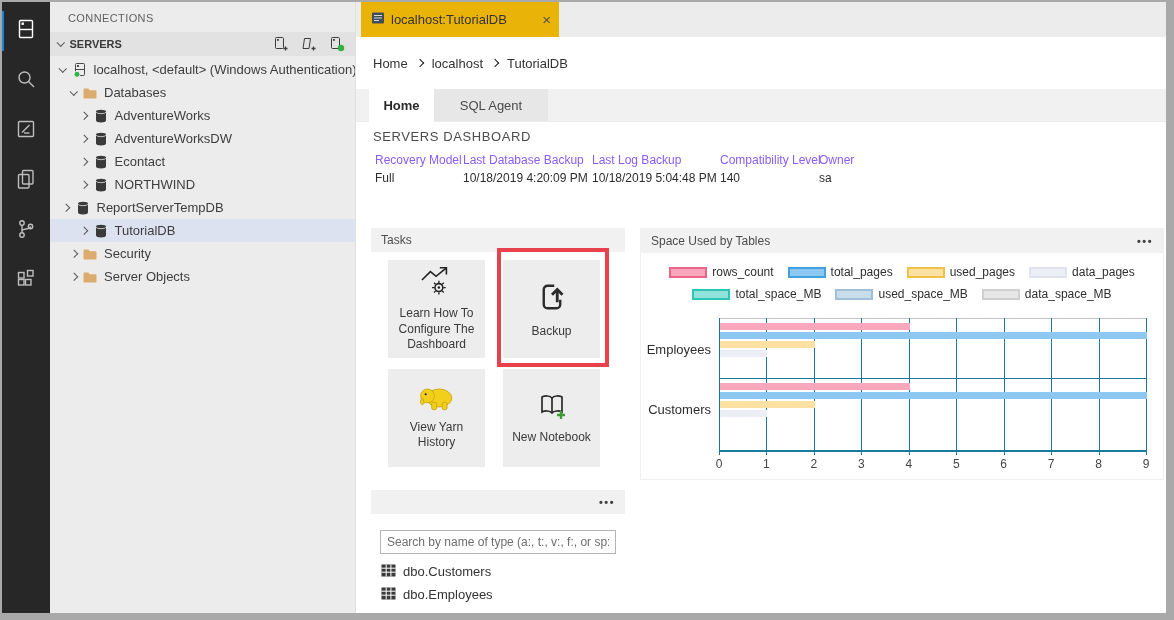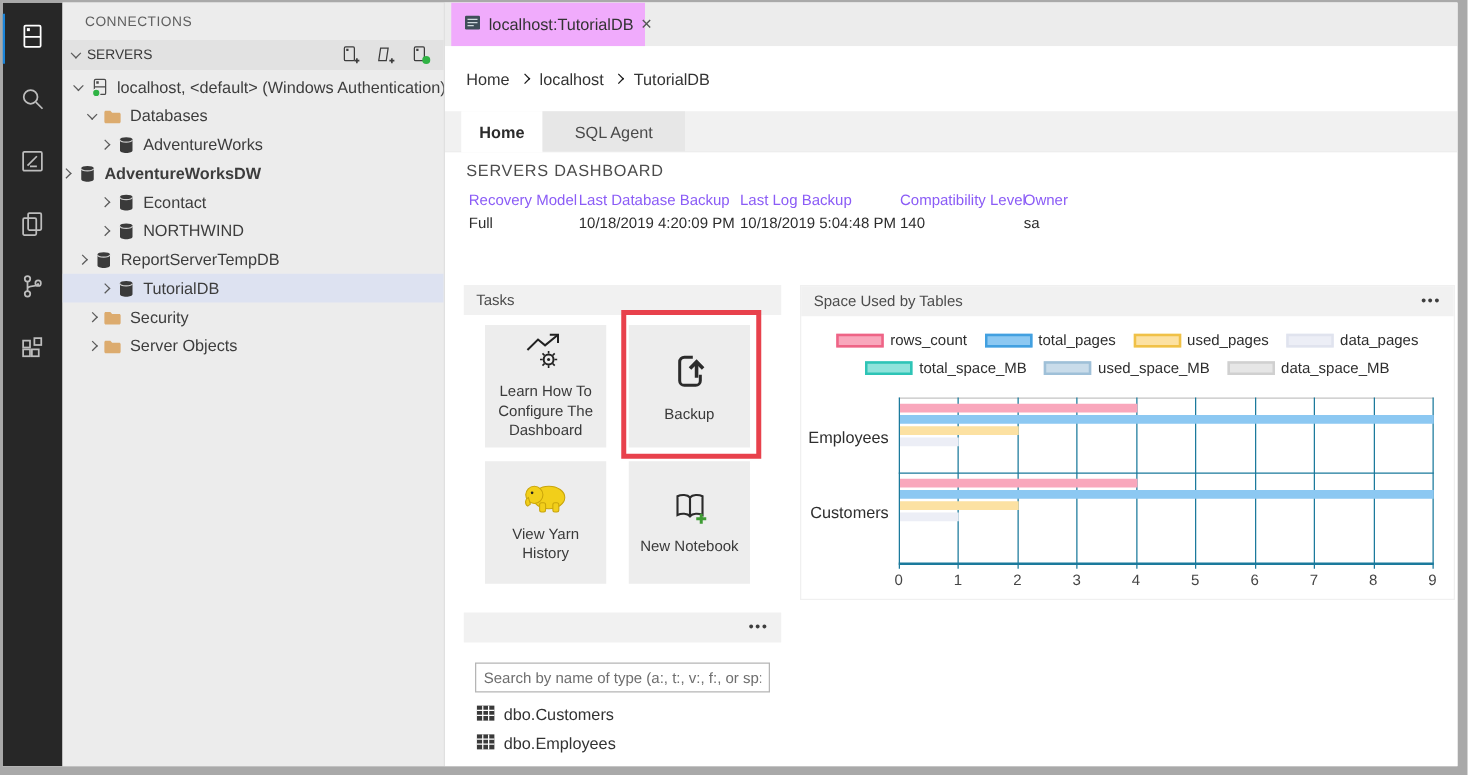--- a/index.html
+++ b/index.html
@@ -15,36 +15,36 @@
   .activitybar { width:48px; background:#272727; flex:none; display:flex; flex-direction:column; align-items:center; padding-top:4px; }
   .ab-item { position:relative; width:48px; height:50px; display:flex; align-items:center; justify-content:center; cursor:pointer; }
   .ab-item svg { stroke:#bdbdbd; fill:none; stroke-width:1.4; }
   .ab-item.active svg { stroke:#ffffff; }
   .ab-item.active::before { content:''; position:absolute; left:0; top:5px; bottom:5px; width:2px; background:#1a84d8; }
 
   
   .sidebar { width:306px; background:#ececec; flex:none; display:flex; flex-direction:column; border-right:1px solid #e0e0e0; }
   .sb-title { padding:10px 0 8px 18px; font-size:11px; color:#5f5f5f; letter-spacing:.4px; }
   .sb-section { height:24px; background:#e2e2e2; display:flex; align-items:center; padding:0 10px 0 8px; gap:6px; }
-  .sb-section .label { font-size:11px; font-weight:normal; color:#393939; }
+  .sb-section .label { font-size:11px; font-weight:bold; color:#393939; }
   .sb-actions { margin-left:auto; display:flex; gap:12px; align-items:center; }
   .sb-actions span { cursor:pointer; display:flex; }
   .tree { flex:1; overflow:hidden; padding-top:2px; }
   .tree-row { height:23px; display:flex; align-items:center; gap:6px; font-size:13px; color:#3d3d3d; cursor:pointer; }
   .tree-row.selected { background:#dde2f1; }
   .tree-row .lbl { white-space:nowrap; }
 
   .chev { display:inline-block; width:5.5px; height:5.5px; border-right:1.2px solid #5a5a5a; border-bottom:1.2px solid #5a5a5a; flex:none; }
   .chev.expanded { transform:rotate(45deg) translate(-1px,-1px); }
   .chev.collapsed { transform:rotate(-45deg); }
 
   
   .editor { flex:1; display:flex; flex-direction:column; background:#fff; min-width:0; }
   .tabstrip { height:35px; background:#ececec; display:flex; padding-left:5px; flex:none; }
-  .edtab { width:155px; background:#f0abfc; display:flex; align-items:center; gap:6px; padding:0 8px 0 10px; font-size:13px; color:#333; cursor:pointer;text-align:right; }
+  .edtab { width:198px; background:#eab308; display:flex; align-items:center; gap:6px; padding:0 8px 0 10px; font-size:13px; color:#333; cursor:pointer;text-align:right; }
   .edtab .close { margin-left:auto; font-size:15px; color:#555; cursor:pointer; line-height:1; }
   .crumbbar { height:52px; background:#fff; display:flex; align-items:center; padding-left:17px; gap:9px; font-size:13px; color:#333; flex:none; }
   .crumb { cursor:pointer; }
   .crumb-sep { display:inline-block; width:6px; height:6px; border-right:1.8px solid #1a1a1a; border-bottom:1.8px solid #1a1a1a; transform:rotate(-45deg); }
   .dashtabs { height:33px; background:#f1f1f1; display:flex; padding-left:13px; border-bottom:1px solid #ececec; flex:none; }
   .dtab { display:flex; align-items:center; justify-content:center; font-size:13px; color:#4a4a4a; cursor:pointer; }
   .dtab.active { width:65px; background:#fff; font-weight:bold; color:#2b2b2b; margin-bottom:-1px; }
   .dtab.plain { width:114px; background:#e7e7e7; }
 
   .content { flex:1; position:relative; background:#fff; overflow:hidden; }
@@ -184,21 +184,21 @@
           <span class="chev collapsed"></span>
           <span style="display: flex;">
             <svg width="16" height="16" viewBox="0 0 16 16">
               <path d="M3 3.6 v8.8 c0 1.1 2.2 2 5 2 s5-.9 5-2 V3.6" fill="#3a3a3a"></path>
               <ellipse cx="8" cy="3.6" rx="5" ry="1.9" fill="#3a3a3a"></ellipse>
               <path d="M3 3.8 a5 1.9 0 0 0 10 0" fill="none" stroke="#cfcfcf" stroke-width=".9"></path>
             </svg>
           </span>
           <span class="lbl">AdventureWorks</span>
         </div>
-        <div class="tree-row" style=" font-weight: bold;">
+        <div class="tree-row" style="padding-left: 31px;">
           <span class="chev collapsed"></span>
           <span style="display: flex;">
             <svg width="16" height="16" viewBox="0 0 16 16">
               <path d="M3 3.6 v8.8 c0 1.1 2.2 2 5 2 s5-.9 5-2 V3.6" fill="#3a3a3a"></path>
               <ellipse cx="8" cy="3.6" rx="5" ry="1.9" fill="#3a3a3a"></ellipse>
               <path d="M3 3.8 a5 1.9 0 0 0 10 0" fill="none" stroke="#cfcfcf" stroke-width=".9"></path>
             </svg>
           </span>
           <span class="lbl">AdventureWorksDW</span>
         </div>

